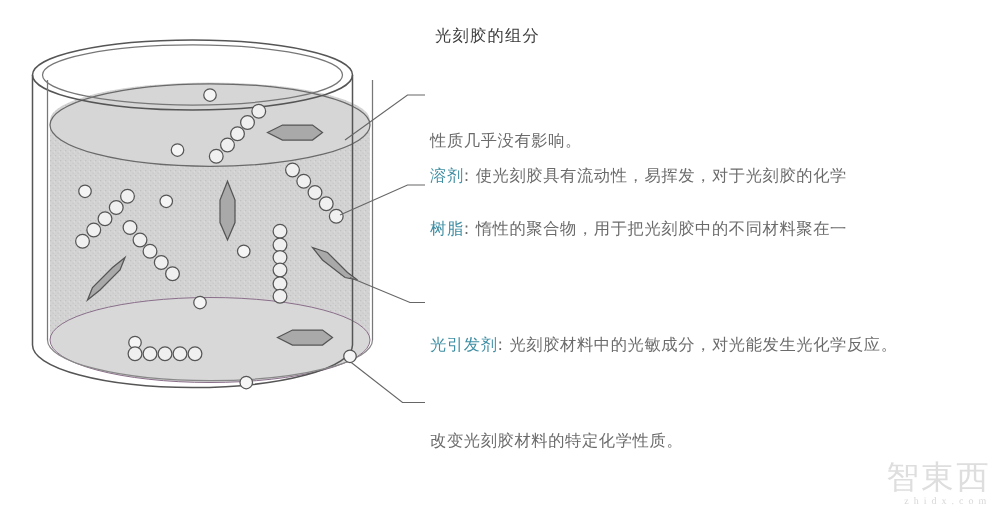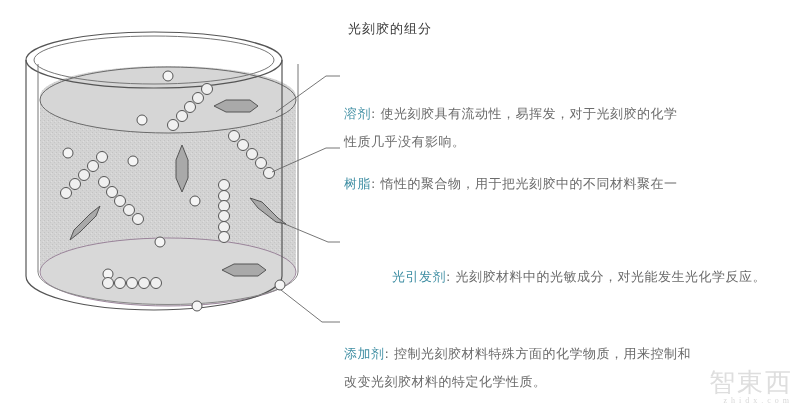--- a/index.html
+++ b/index.html
@@ -107,33 +107,32 @@
     <polyline points="276,112 326,76 340,76"></polyline>
     <polyline points="272,172 326,148 340,148"></polyline>
     <polyline points="280,222 328,242 340,242"></polyline>
     <polyline points="281,290 322,322 340,322"></polyline>
   </g>
 </svg>
 
 <div class="title">光刻胶的组分</div>
 
 <div class="item" style="top:100px;">
+  <div>性质几乎没有影响。</div>
   <div><span class="label">溶剂</span><span>: </span><span>使光刻胶具有流动性，易挥发，对于光刻胶的化学</span></div>
-  <div>性质几乎没有影响。</div>
 </div>
 
 <div class="item" style="top:170px;">
   <div><span class="label">树脂</span><span>: </span><span>惰性的聚合物，用于把光刻胶中的不同材料聚在一</span></div>
 </div>
 
-<div class="item" style="top:263px;margin-left:48px;">
+<div class="item" style="top:263px;">
   <div><span class="label">光引发剂</span><span>: </span><span>光刻胶材料中的光敏成分，对光能发生光化学反应。</span></div>
 </div>
 
 <div class="item" style="top:340px;">
-  <div><span class="label">添加剂</span><span>: </span><span>控制光刻胶材料特殊方面的化学物质，用来控制和</span></div>
   <div>改变光刻胶材料的特定化学性质。</div>
 </div>
 
 <div class="watermark">
   <div class="cn">智東西</div>
   <div class="en">zhidx.com</div>
 </div>
 
 </body></html>

